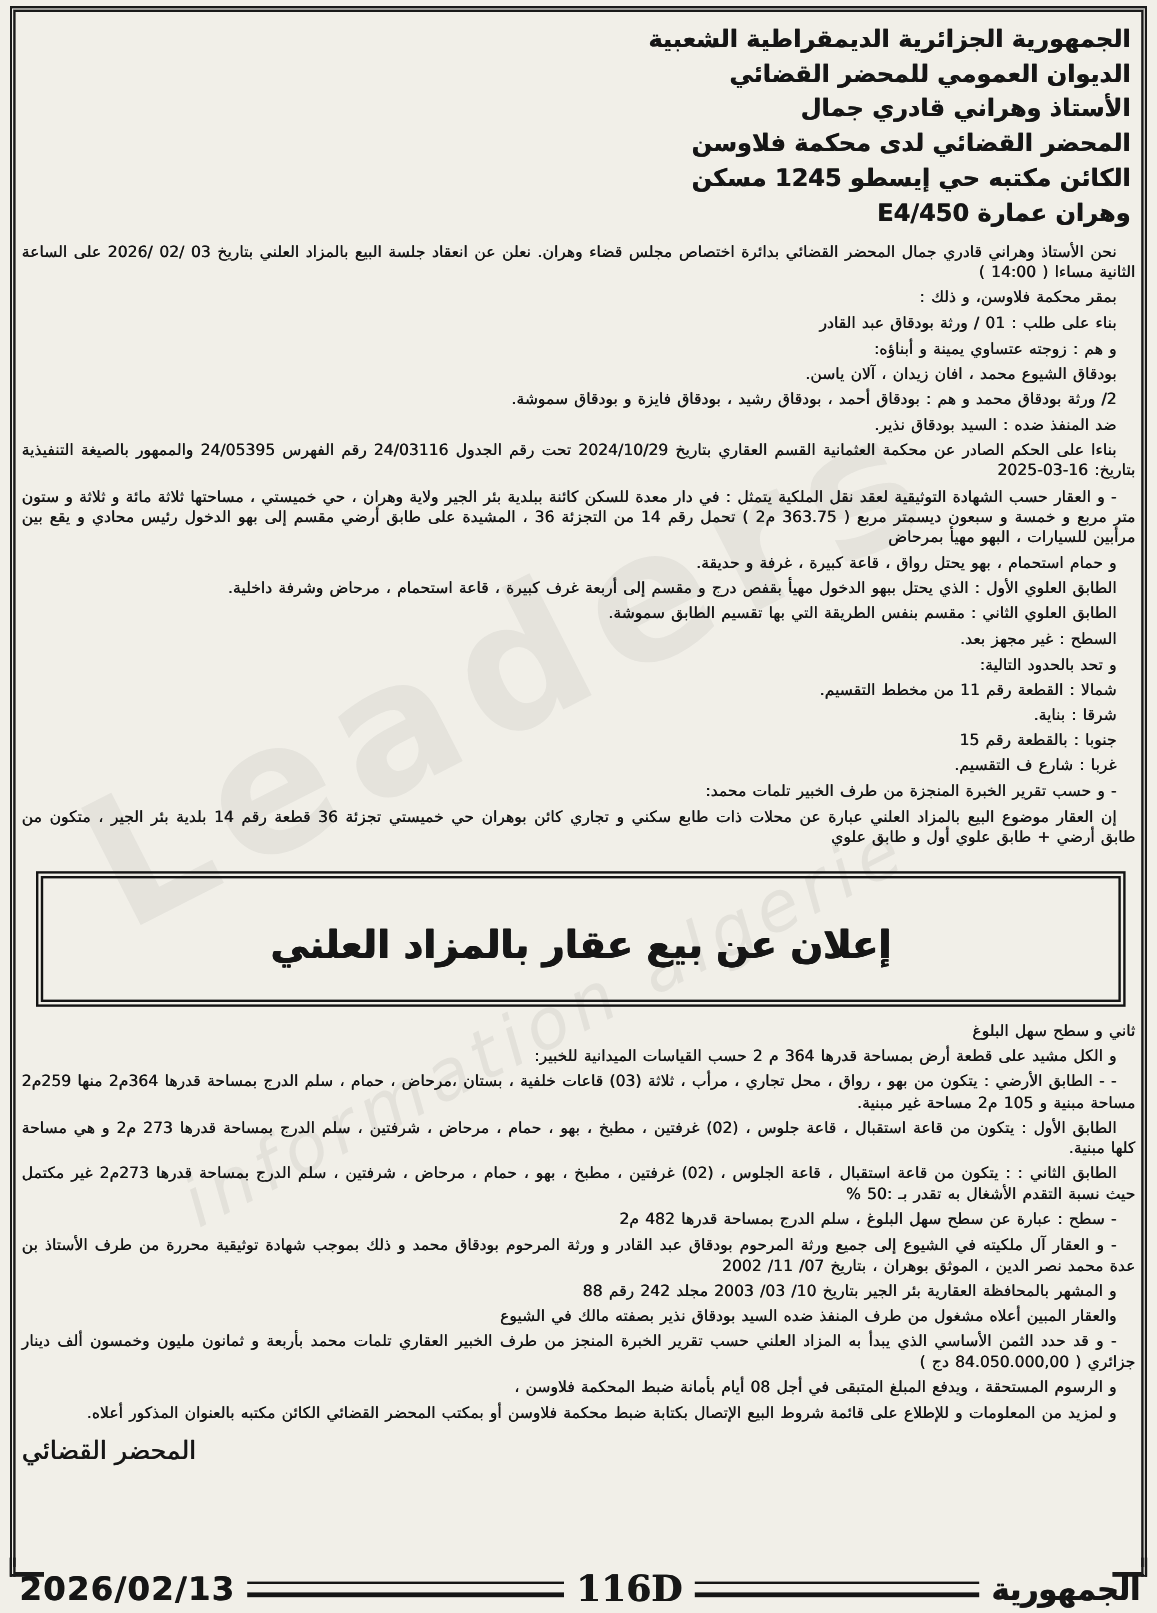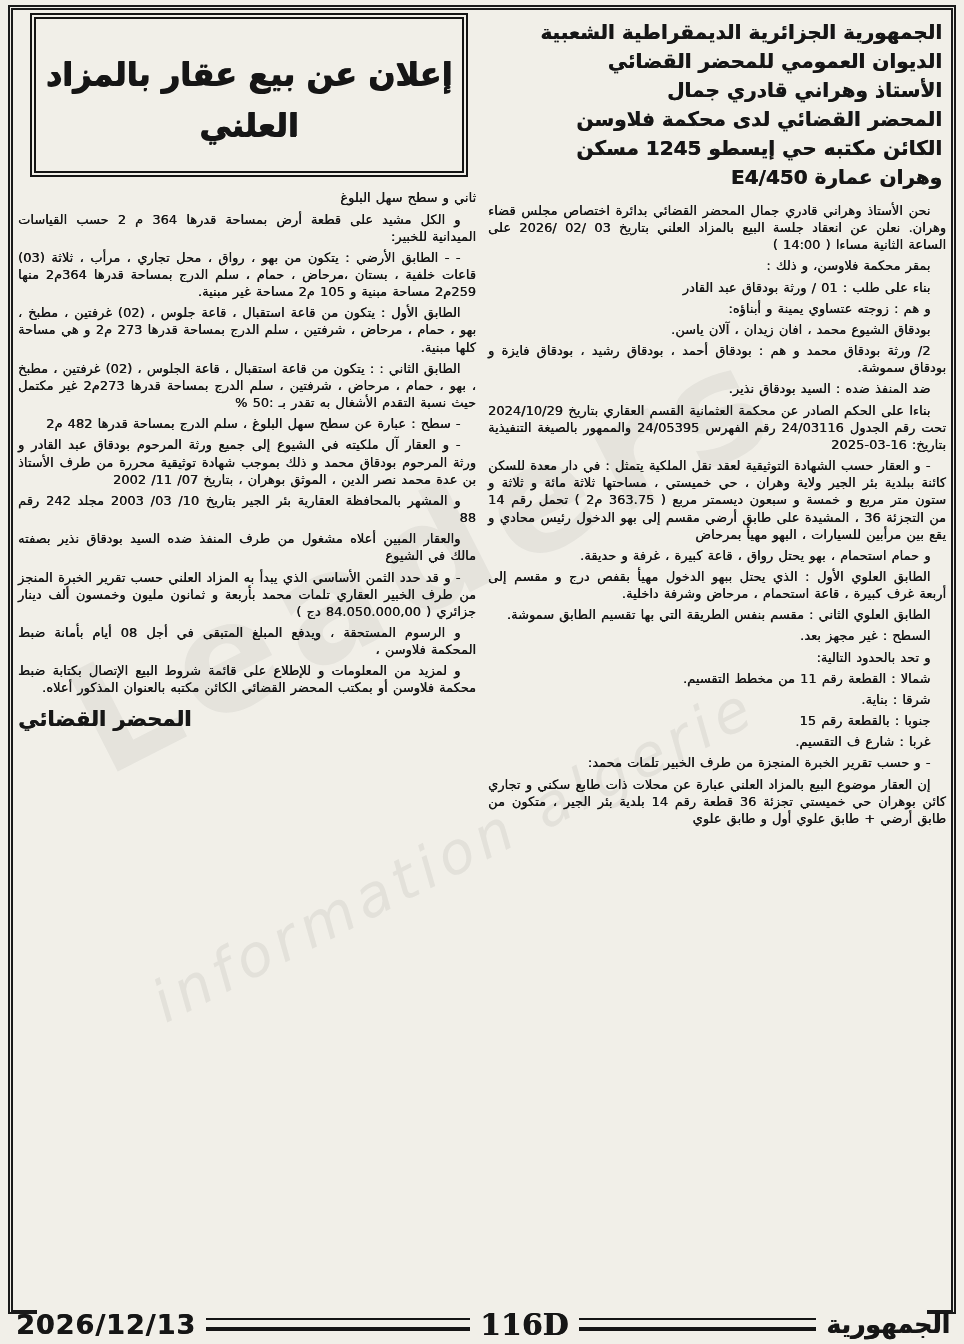--- a/index.html
+++ b/index.html
@@ -20,21 +20,21 @@
 
   
   .wm{position:absolute;direction:ltr;pointer-events:none;white-space:nowrap;z-index:0;}
   .wm1{top:470px;left:40px;font-size:150px;font-weight:bold;letter-spacing:14px;
        color:rgba(70,70,70,0.07);transform:rotate(-27deg);}
   .wm2{top:820px;left:120px;font-size:58px;font-style:italic;letter-spacing:6px;
        color:rgba(70,70,70,0.08);transform:rotate(-27deg);}
 
   .content{
     position:absolute;top:10px;left:18px;right:18px;bottom:44px;
-    display:flex;flex-direction:row;gap:12px;direction:rtl;z-index:1;
+    display:flex;flex-direction:column;gap:12px;direction:rtl;z-index:1;
   }
   .col{flex:1 1 0;min-width:0;direction:rtl;}
 
   
   .header-block{padding:8px 4px 6px 0;margin-bottom:4px;}
   .h-line{font-size:20px;font-weight:bold;line-height:1.45;text-align:right;
           text-shadow:0.4px 0 currentColor;}
 
   
   .title-box{
@@ -47,21 +47,21 @@
             text-shadow:0.8px 0 currentColor,0 0.5px currentColor;}
 
   .p{
     font-size:13px;font-weight:normal;line-height:1.32;margin:0 0 4px;
     text-align:justify;text-align-last:right;text-indent:1.2em;
     text-shadow:0.3px 0 currentColor;
     word-spacing:1px;
   }
   .p.flush{text-indent:0;}
   .signature{
-    font-size:21px;font-weight:bold;text-align:left;margin-top:10px;
+    font-size:21px;font-weight:normal;text-align:left;margin-top:10px;
     text-shadow:0.6px 0 currentColor;direction:rtl;
   }
 
   
   .footer{
     position:absolute;left:16px;right:14px;bottom:2px;height:36px;
     display:flex;align-items:center;gap:10px;direction:ltr;z-index:2;
   }
   .f-date{font-size:27px;font-weight:bold;letter-spacing:1px;
           text-shadow:0.5px 0 currentColor;}
@@ -131,18 +131,18 @@
     <div class="p">و المشهر بالمحافظة العقارية بئر الجير بتاريخ 10/ 03/ 2003 مجلد 242 رقم 88</div>
     <div class="p">والعقار المبين أعلاه مشغول من طرف المنفذ ضده السيد بودقاق نذير بصفته مالك في الشيوع</div>
     <div class="p">- و قد حدد الثمن الأساسي الذي يبدأ به المزاد العلني حسب تقرير الخبرة المنجز من طرف الخبير العقاري تلمات محمد بأربعة و ثمانون مليون وخمسون ألف دينار جزائري ( 84.050.000,00 دج )</div>
     <div class="p">و الرسوم المستحقة ، ويدفع المبلغ المتبقى في أجل 08 أيام بأمانة ضبط المحكمة فلاوسن ،</div>
     <div class="p">و لمزيد من المعلومات و للإطلاع على قائمة شروط البيع الإتصال بكتابة ضبط محكمة فلاوسن أو بمكتب المحضر القضائي الكائن مكتبه بالعنوان المذكور أعلاه.</div>
     <div class="signature">المحضر القضائي</div>
   </div>
 </div>
 
 <div class="footer">
-  <span class="f-date">2026/12/13</span>
+  <span class="f-date">2026/02/13</span>
   <span class="f-rule"></span>
   <span class="f-code">116D</span>
   <span class="f-rule short"></span>
   <span class="f-logo">الجمهورية</span>
 </div>
 
 </body></html>

